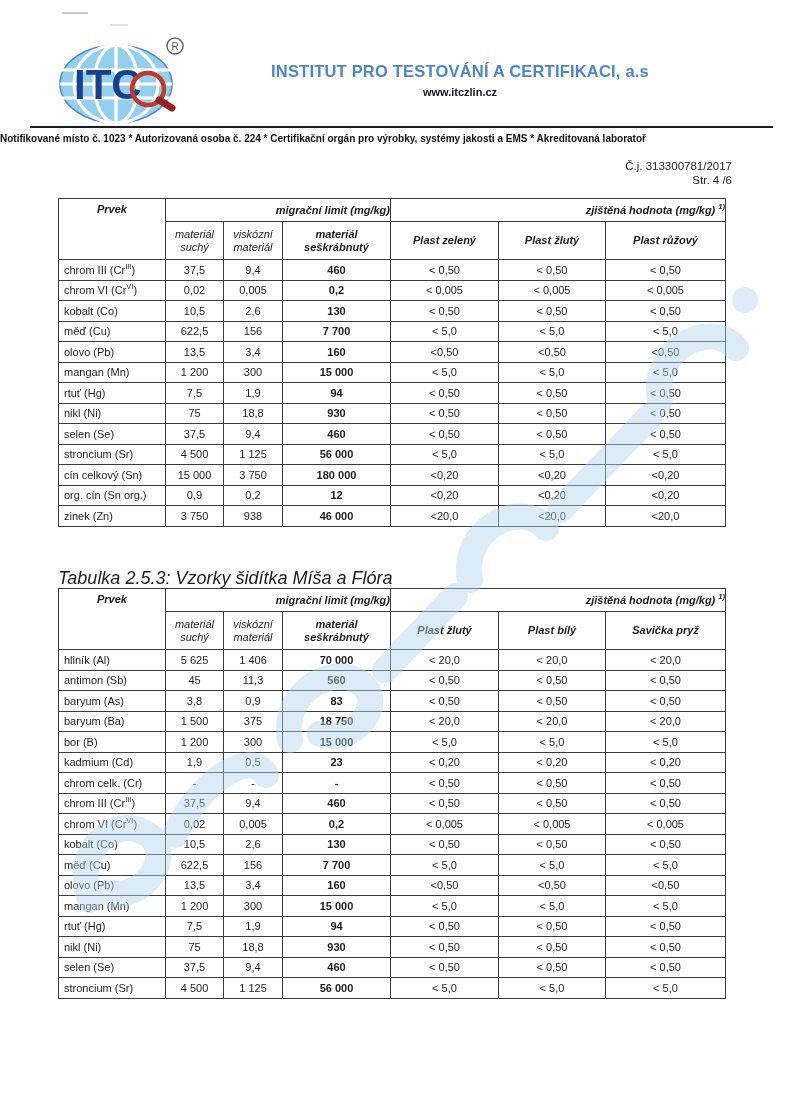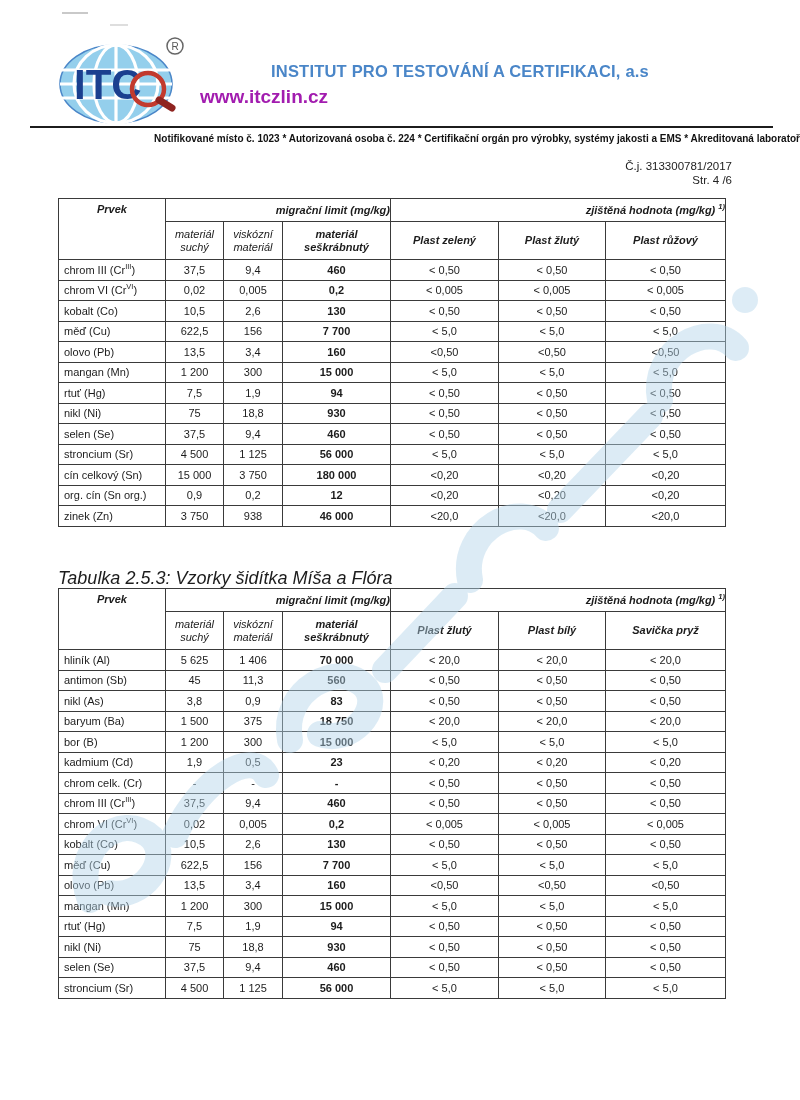--- a/index.html
+++ b/index.html
@@ -9,23 +9,23 @@
   
   .corner-dash1 { position:absolute; left:62px; top:12px; width:26px; height:2px; background:#c9c9c9; }
   .corner-dash2 { position:absolute; left:110px; top:24px; width:18px; height:2px; background:#dedede; }
 
   
   .watermark { position:absolute; left:0; top:0; width:800px; height:1100px; pointer-events:none; z-index:6; }
 
   
   .logo { position:absolute; left:56px; top:34px; width:130px; height:92px; }
   .org-title { position:absolute; left:200px; top:62px; width:520px; text-align:center; color:#4a86c8; font-weight:bold; font-size:16.5px; letter-spacing:0.2px; }
-  .org-site  { position:absolute; left:200px; top:86px; width:520px; color:#a21caf; font-weight:bold; font-size:19px; }
+  .org-site  { position:absolute; left:200px; top:86px; width:520px; text-align:center; color:#0f172a; font-weight:bold; font-size:11px; }
   .head-rule { position:absolute; left:30px; top:126px; width:743px; height:2px; background:#1c1c1c; }
-  .accred-line { position:absolute; left:0; top:133px; width:800px; text-align:right; font-size:10px; font-weight:bold; color:#111; }
+  .accred-line { position:absolute; left:0; top:133px; width:800px; text-align:left; font-size:10px; font-weight:bold; color:#111; }
   .ref-block { position:absolute; right:68px; top:159px; text-align:right; font-size:11.5px; color:#222; line-height:14px; }
 
   
   .tbl-wrap1 { position:absolute; left:58px; top:198px; z-index:3; }
   .tbl-wrap2 { position:absolute; left:58px; top:588px; z-index:3; }
   table.data-table { border-collapse:collapse; table-layout:fixed; background:transparent; }
   table.data-table th, table.data-table td { border:1.4px solid #3a3a3a; font-size:11px; color:#1c1c1c; }
   th.group-h { font-style:italic; font-weight:bold; height:23px; vertical-align:middle; text-align:right; font-size:11.5px; }
   th.prvek-h { font-style:italic; font-weight:bold; vertical-align:top; text-align:center; padding-top:4px; font-size:11.5px; }
   th.sub-h { font-style:italic; font-weight:normal; height:38px; vertical-align:middle; text-align:center; font-size:11px; line-height:13px; padding:0 2px; }
@@ -276,21 +276,21 @@
           <tr>
             <td class="el">antimon (Sb)</td>
             <td class="num">45</td>
             <td class="num">11,3</td>
             <td class="num b">560</td>
             <td class="num">&lt; 0,50</td>
             <td class="num">&lt; 0,50</td>
             <td class="num">&lt; 0,50</td>
           </tr>
           <tr>
-            <td class="el">nikl (As)</td>
+            <td class="el">baryum (As)</td>
             <td class="num">3,8</td>
             <td class="num">0,9</td>
             <td class="num b">83</td>
             <td class="num">&lt; 0,50</td>
             <td class="num">&lt; 0,50</td>
             <td class="num">&lt; 0,50</td>
           </tr>
           <tr>
             <td class="el">baryum (Ba)</td>
             <td class="num">1 500</td>

